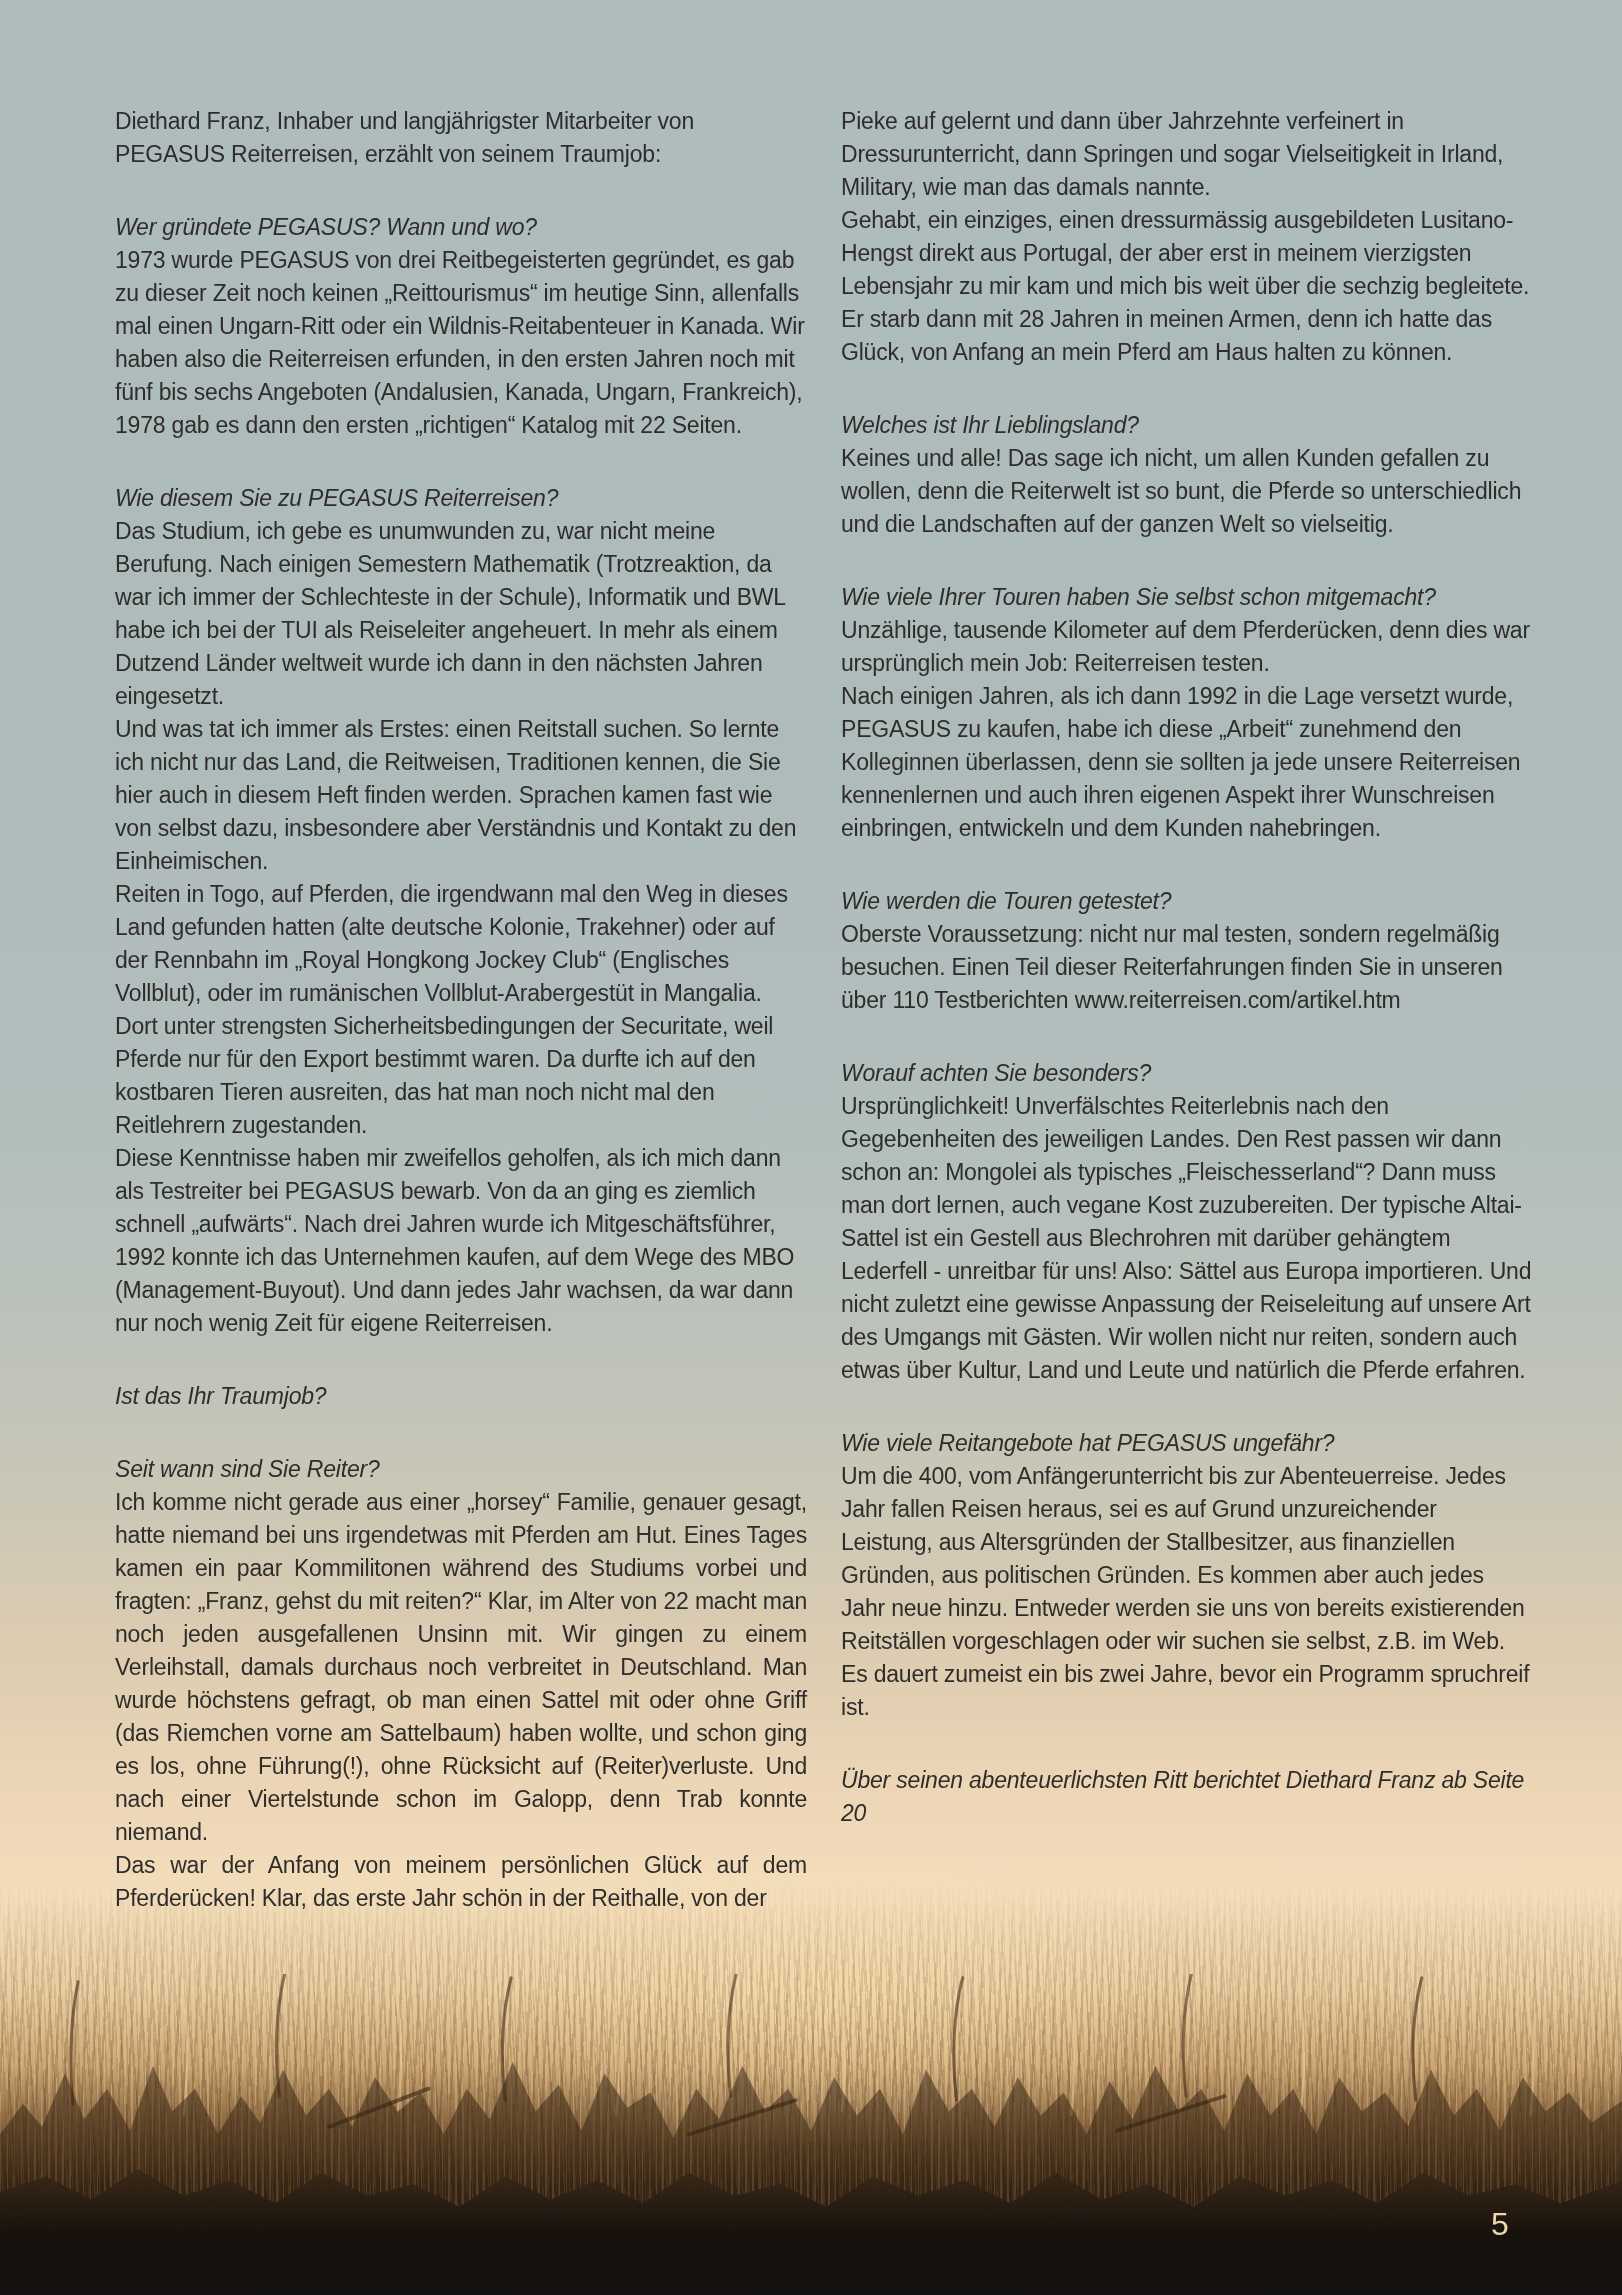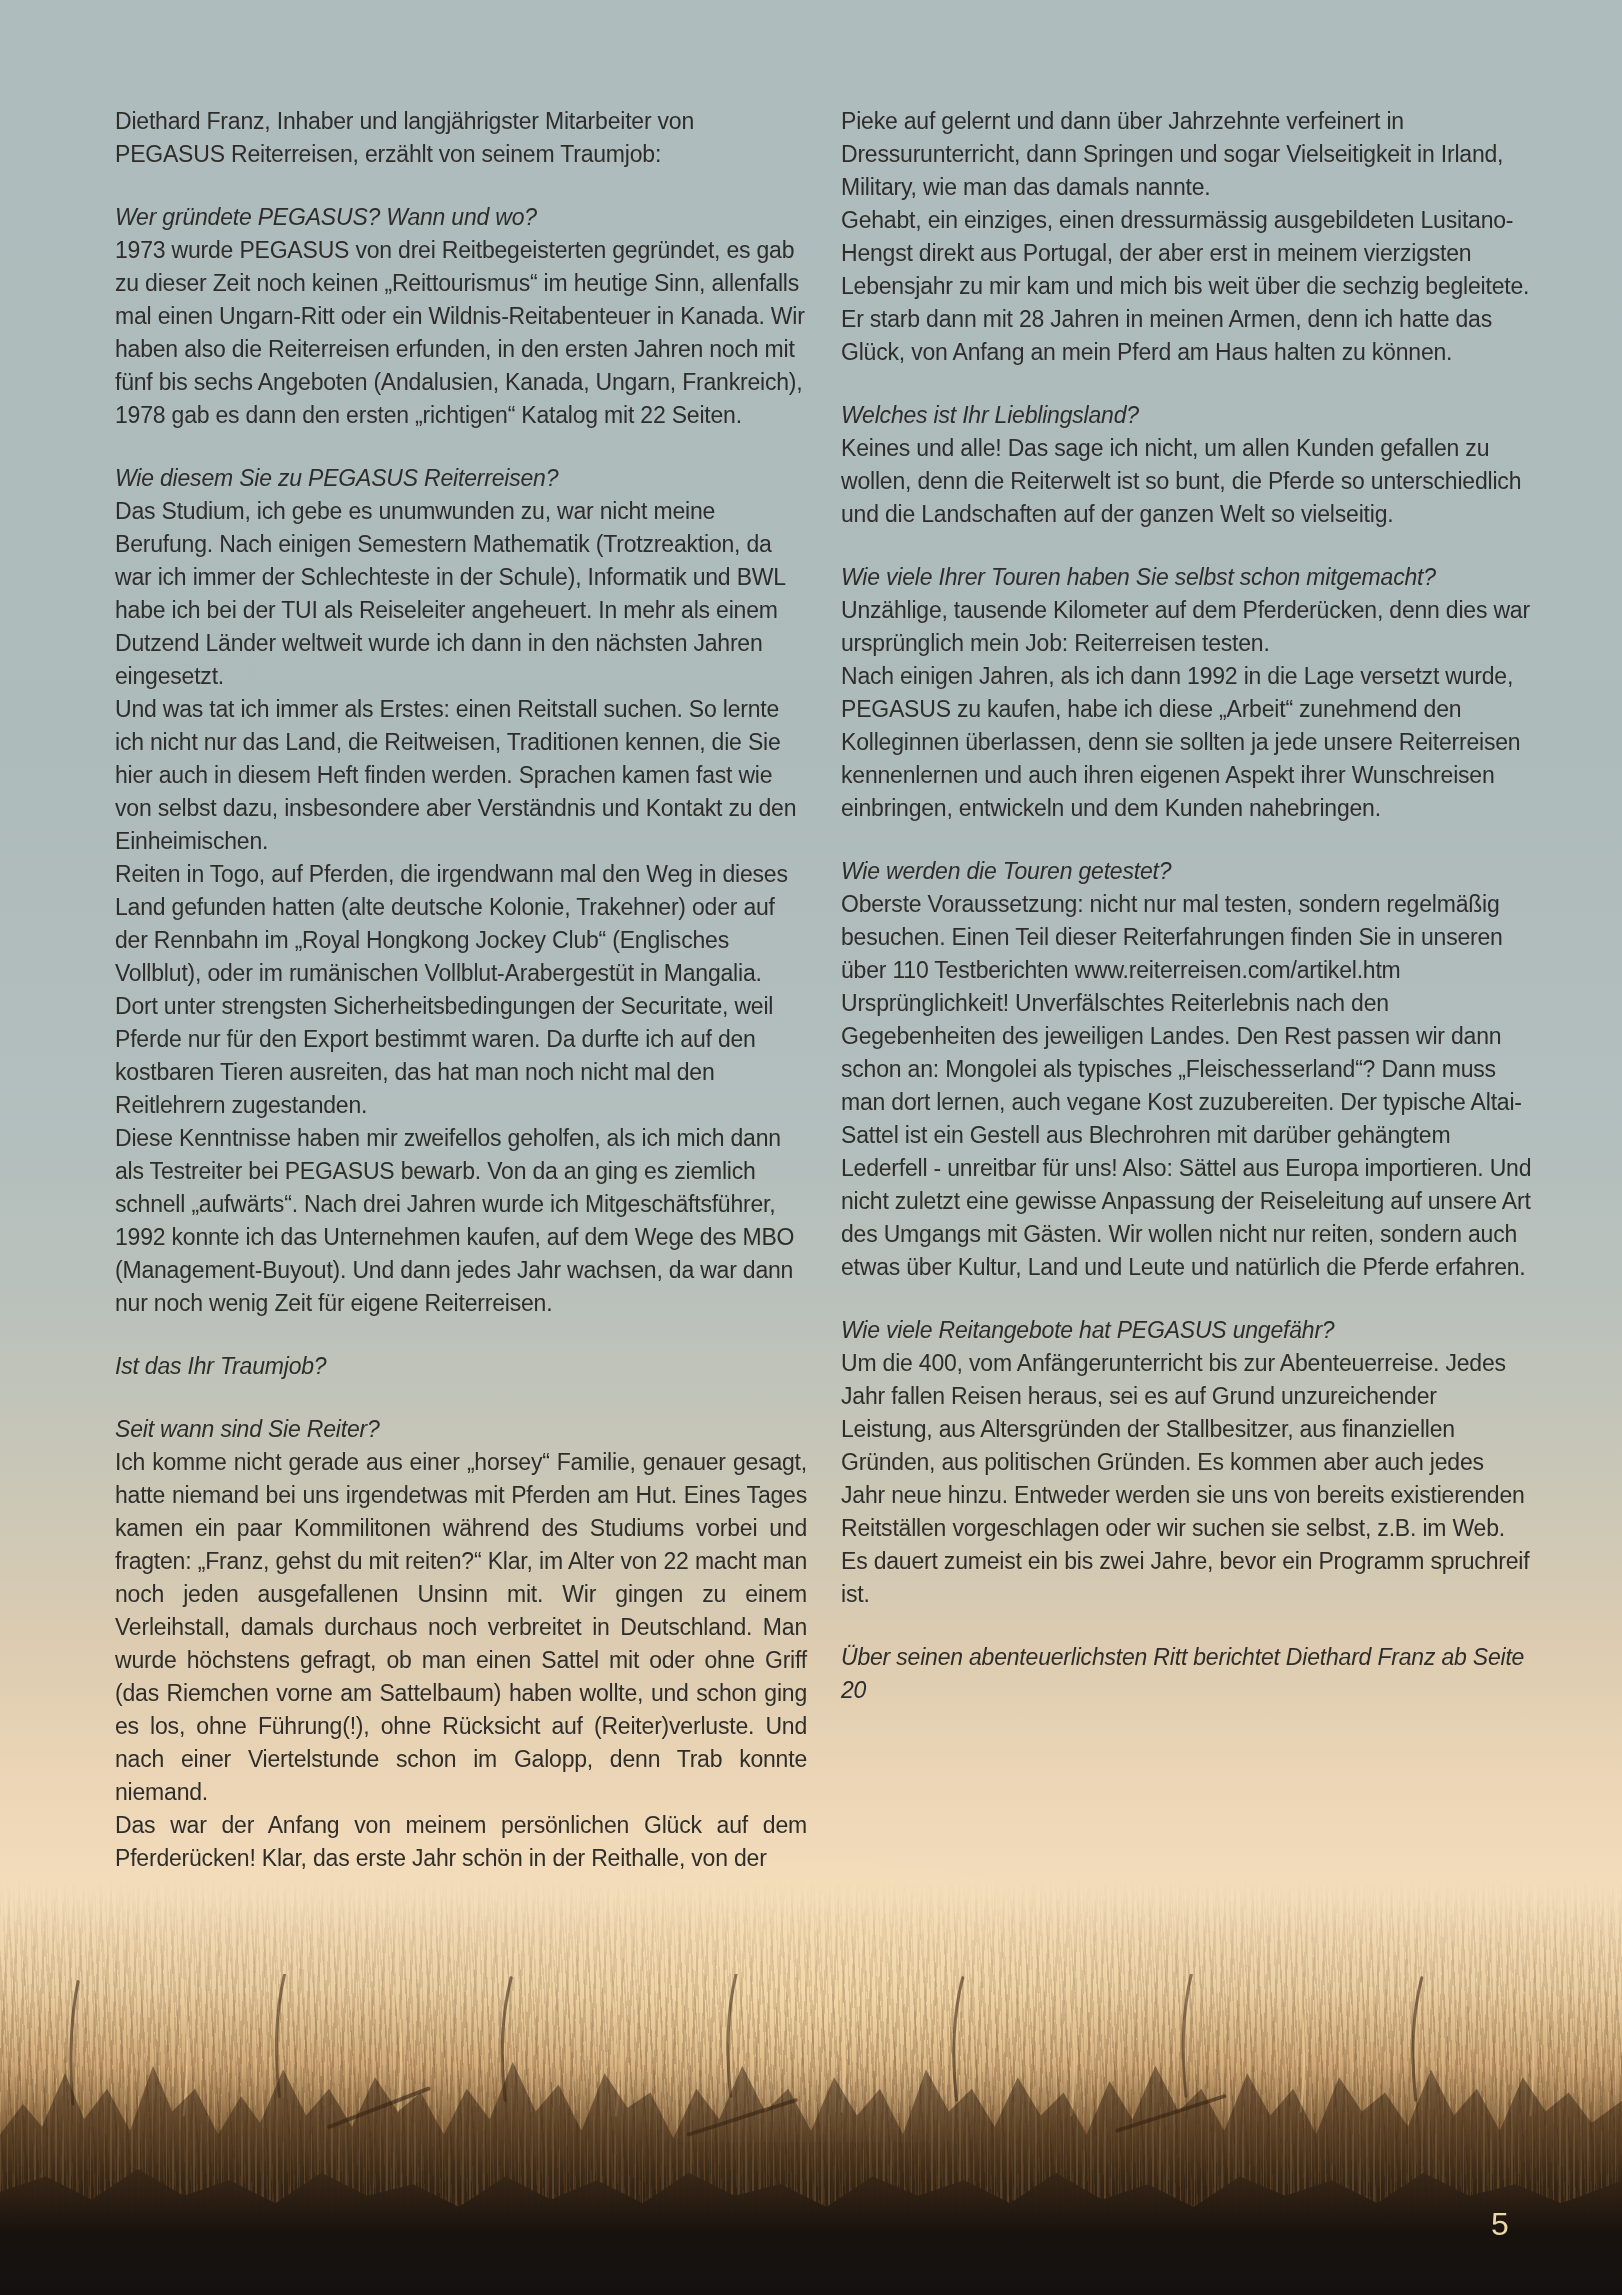--- a/index.html
+++ b/index.html
@@ -43,21 +43,21 @@
 
   .columns {
     position:absolute; left:115px; top:105px; width:1419px;
     display:flex; gap:34px;
   }
   .col {
     width:692px; font-size:23px; line-height:33px; letter-spacing:-0.2px;
     color:#2e2d2a; hyphens:auto; -webkit-hyphens:auto;
   }
   .col p { margin:0; }
-  .col p.question, .col p.note { margin-top:30px; font-style:italic; }
+  .col p.question, .col p.note { margin-top:40px; font-style:italic; }
   .col p.answer_justified { text-align:justify; }
   .page-number {
     position:absolute; left:1491px; top:2208px;
     font-size:32px; line-height:1; color:#eed8a6;
   }
 </style>
 </head>
 <body>
 
 <div class="page">
@@ -117,20 +117,21 @@
     <div class="col" lang="de">
         <p class="answer">Pieke auf gelernt und dann über Jahrzehnte verfeinert in Dressurunterricht, dann Springen und sogar Vielseitigkeit in Irland, Military, wie man das damals nannte.</p>
         <p class="answer">Gehabt, ein einziges, einen dressurmässig ausgebildeten Lusitano-Hengst direkt aus Portugal, der aber erst in meinem vierzigsten Lebensjahr zu mir kam und mich bis weit über die sechzig begleitete. Er starb dann mit 28 Jahren in meinen Armen, denn ich hatte das Glück, von Anfang an mein Pferd am Haus halten zu können.</p>
         <p class="question">Welches ist Ihr Lieblingsland?</p>
         <p class="answer">Keines und alle! Das sage ich nicht, um allen Kunden gefallen zu wollen, denn die Reiterwelt ist so bunt, die Pferde so unterschiedlich und die Landschaften auf der ganzen Welt so vielseitig.</p>
         <p class="question">Wie viele Ihrer Touren haben Sie selbst schon mitgemacht?</p>
         <p class="answer">Unzählige, tausende Kilometer auf dem Pferderücken, denn dies war ursprünglich mein Job: Reiterreisen testen.</p>
         <p class="answer">Nach einigen Jahren, als ich dann 1992 in die Lage versetzt wurde, PEGASUS zu kaufen, habe ich diese „Arbeit“ zunehmend den Kolleginnen überlassen, denn sie sollten ja jede unsere Reiterreisen kennenlernen und auch ihren eigenen Aspekt ihrer Wunschreisen einbringen, entwickeln und dem Kunden nahebringen.</p>
         <p class="question">Wie werden die Touren getestet?</p>
         <p class="answer">Oberste Voraussetzung: nicht nur mal testen, sondern regelmäßig besuchen. Einen Teil dieser Reiterfahrungen finden Sie in unseren über 110 Testberichten www.reiterreisen.com/artikel.htm</p>
+        <p class="question">Worauf achten Sie besonders?</p>
         <p class="answer">Ursprünglichkeit! Unverfälschtes Reiterlebnis nach den Gegebenheiten des jeweiligen Landes. Den Rest passen wir dann schon an: Mongolei als typisches „Fleischesserland“? Dann muss man dort lernen, auch vegane Kost zuzubereiten. Der typische Altai-Sattel ist ein Gestell aus Blechrohren mit darüber gehängtem Lederfell - unreitbar für uns! Also: Sättel aus Europa importieren. Und nicht zuletzt eine gewisse Anpassung der Reiseleitung auf unsere Art des Umgangs mit Gästen. Wir wollen nicht nur reiten, sondern auch etwas über Kultur, Land und Leute und natürlich die Pferde erfahren.</p>
         <p class="question">Wie viele Reitangebote hat PEGASUS ungefähr?</p>
         <p class="answer">Um die 400, vom Anfängerunterricht bis zur Abenteuerreise. Jedes Jahr fallen Reisen heraus, sei es auf Grund unzureichender Leistung, aus Altersgründen der Stallbesitzer, aus finanziellen Gründen, aus politischen Gründen. Es kommen aber auch jedes Jahr neue hinzu. Entweder werden sie uns von bereits existierenden Reitställen vorgeschlagen oder wir suchen sie selbst, z.B. im Web. Es dauert zumeist ein bis zwei Jahre, bevor ein Programm spruchreif ist.</p>
         <p class="note">Über seinen abenteuerlichsten Ritt berichtet Diethard Franz ab Seite 20</p>
       </div>
   </div>
 
   <div class="page-number">5</div>
 </div>
 

